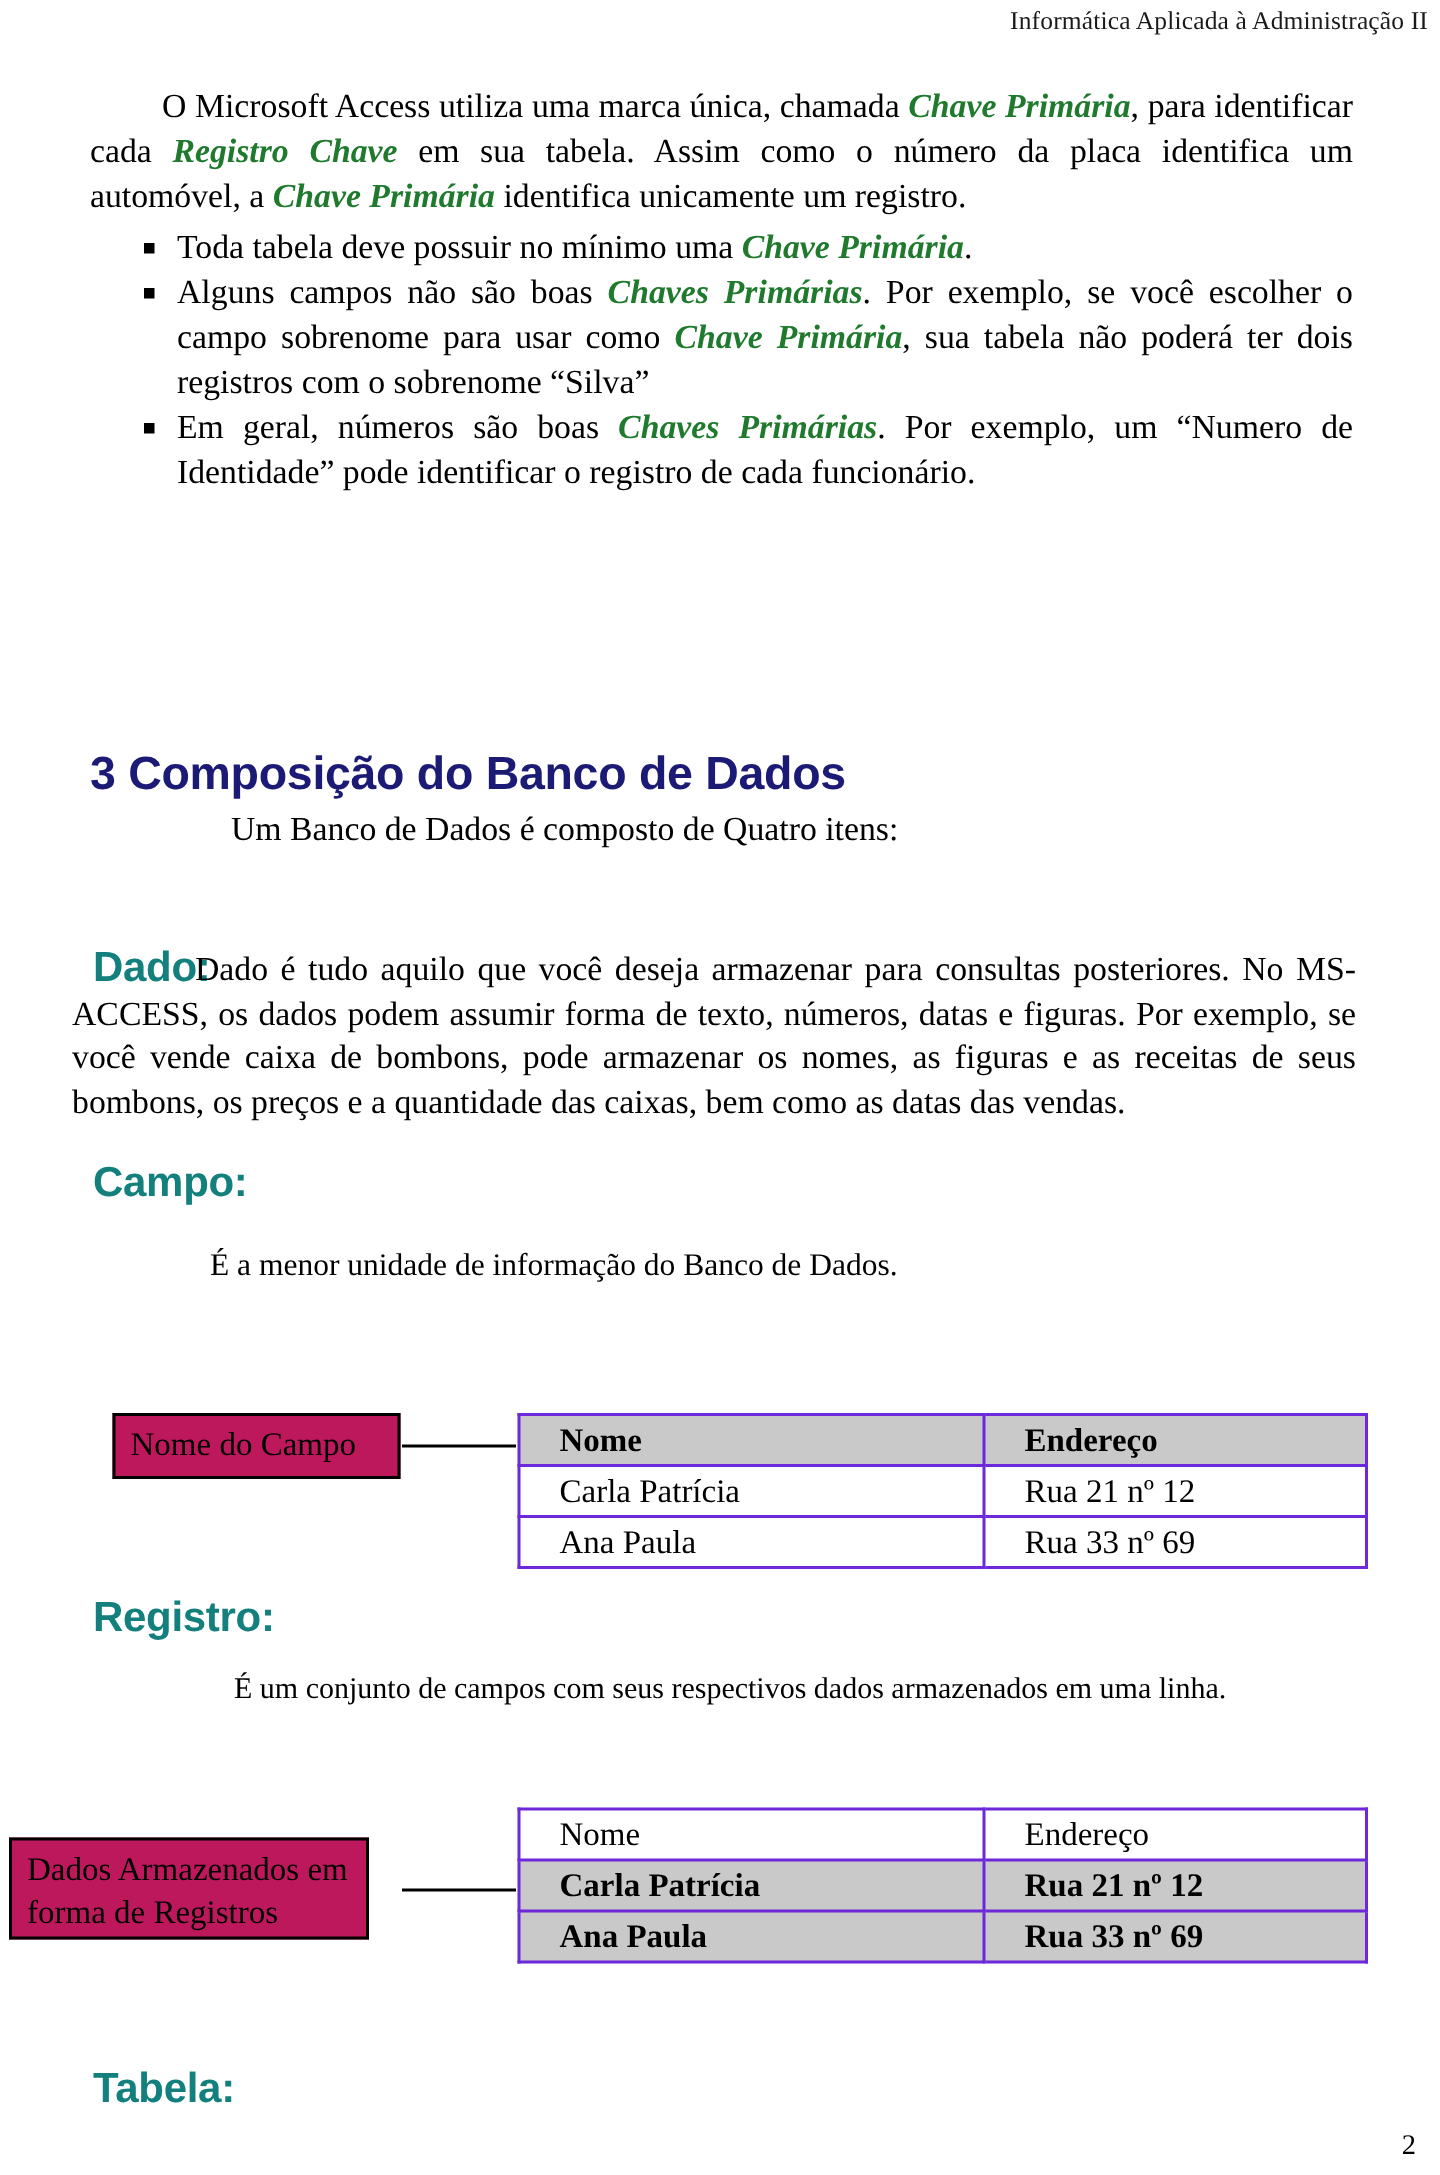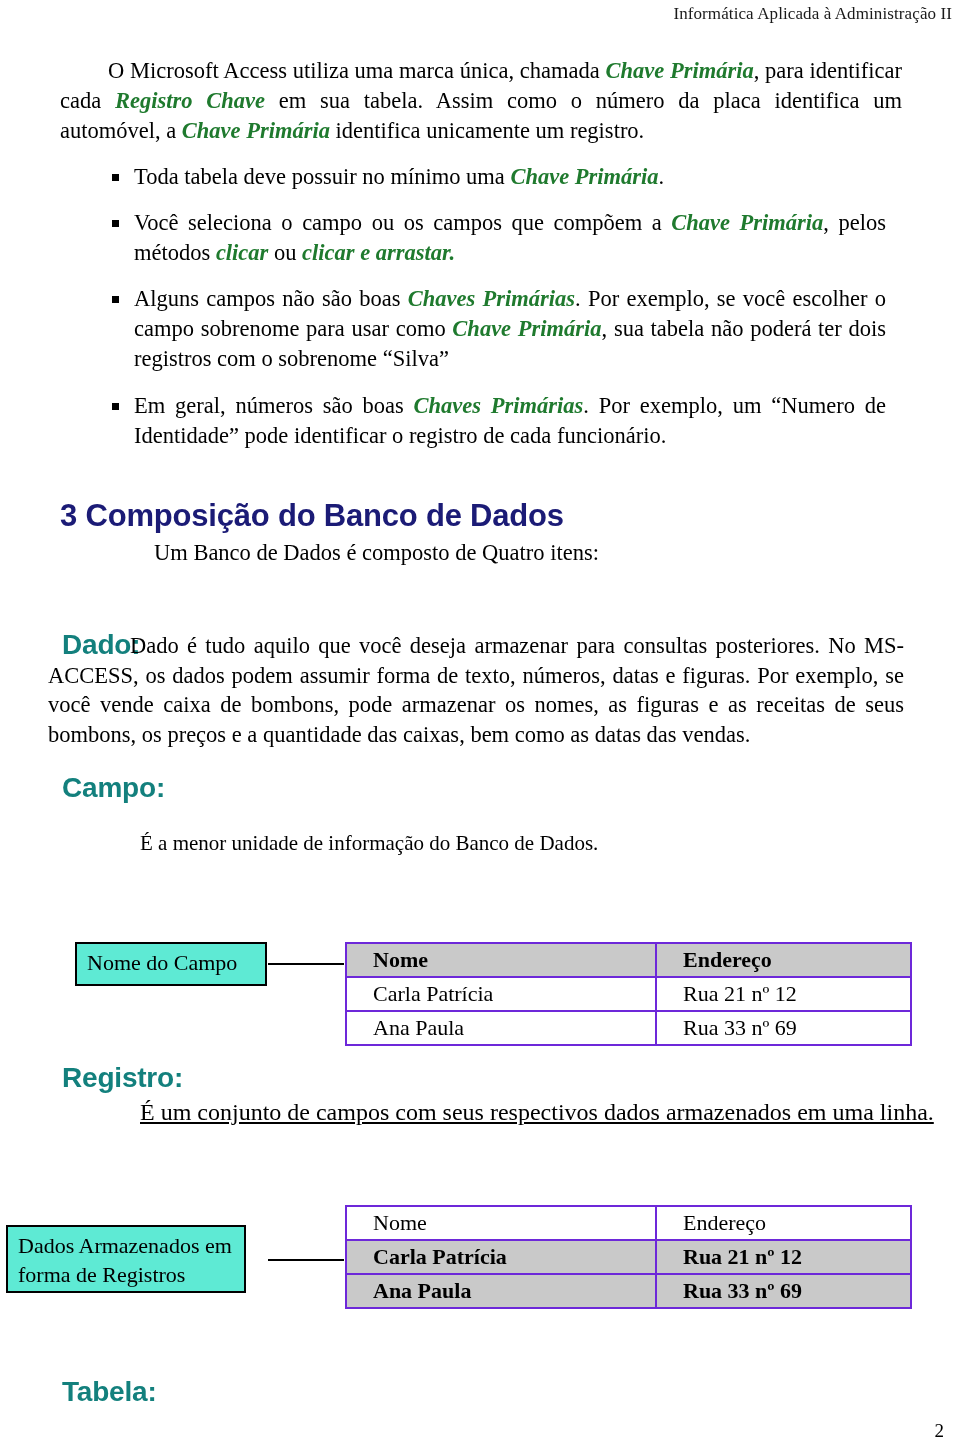--- a/index.html
+++ b/index.html
@@ -53,21 +53,21 @@
 
   
   ul.bullets {
     list-style: none;
     margin: 4px 0 0 0;
     padding: 0;
   }
   ul.bullets > li {
     position: relative;
     padding-left: 58px;
-    margin: 16px;
+    margin: 0;
     font-size: 22.5px;
     line-height: 1.34;
     text-align: justify;
   }
   ul.bullets > li::before {
     content: "";
     position: absolute;
     left: 36px;
     top: 12px;
     width: 7px;
@@ -124,21 +124,21 @@
   #table-fields tr.head td { background: #c9c9c9; font-weight: bold; }
   #table-fields tr.body td { background: #ffffff; font-weight: normal; }
 
   
   #table-records tr.head td { background: #ffffff; font-weight: normal; }
   #table-records tr.body td { background: #c9c9c9; font-weight: bold; }
 
   
   .callout {
     border: 2px solid #000;
-    background: #5eead4;
+    background: #be185d;
     font-family: "Liberation Serif", "DejaVu Serif", serif;
     font-size: 22px;
     line-height: 1.3;
     padding: 5px 8px 2px 10px;
     box-sizing: border-box;
   }
   .connector {
     position: absolute;
     height: 0;
     border-top: 2px solid #000;
@@ -160,21 +160,20 @@
 <div class="doc-header">Informática Aplicada à Administração II</div>
 
 <div class="content">
 
   <p class="para"><span>O Microsoft Access utiliza uma marca única, chamada </span><span class="green">Chave Primária</span><span>, para identificar cada </span><span class="green">Registro Chave</span><span> em sua tabela. Assim como o número da placa identifica um automóvel, a </span><span class="green">Chave Primária</span><span> identifica unicamente um registro.</span></p>
 
   <ul class="bullets">
 
     <li><span>Toda tabela deve possuir no mínimo uma </span><span class="green">Chave Primária</span><span>.</span></li>
 
-    <li><span>Você seleciona o campo ou os campos que compõem a </span><span class="green">Chave Primária</span><span>, pelos métodos </span><span class="green">clicar</span><span> ou </span><span class="green">clicar e arrastar.</span></li>
 
     <li><span>Alguns campos não são boas </span><span class="green">Chaves Primárias</span><span>. Por exemplo, se você escolher o campo sobrenome para usar como </span><span class="green">Chave Primária</span><span>, sua tabela não poderá ter dois registros com o sobrenome “Silva”</span></li>
 
     <li><span>Em geral, números são boas </span><span class="green">Chaves Primárias</span><span>. Por exemplo, um “Numero de Identidade” pode identificar o registro de cada funcionário.</span></li>
 
   </ul>
 </div>
 
 <h2 class="section-heading abs" style="top:498px; left:60px;">3 Composição do Banco de Dados</h2>
 
@@ -209,21 +208,21 @@
     </tr>
     <tr class="body">
       <td>Ana Paula</td>
       <td>Rua 33 nº 69</td>
     </tr>
   </tbody>
 </table>
 
 <h3 class="sub-heading abs" style="top:1062px; left:62px;">Registro:</h3>
 
-<p class="abs" style="top:1097px; left:140px; width:800px; margin:0; font-size:24px; line-height:1.3;text-decoration:underline;">É um conjunto de campos com seus respectivos dados armazenados em uma linha.</p>
+<p class="abs" style="top:1097px; left:140px; width:800px; margin:16px; font-size:20px; line-height:1.3;">É um conjunto de campos com seus respectivos dados armazenados em uma linha.</p>
 
 <div class="callout abs" style="top:1225px; left:6px; width:240px; height:68px;">
   <div>Dados Armazenados em</div>
   <div>forma de Registros</div>
 </div>
 <div class="connector" style="top:1259px; left:268px; width:76px;"></div>
 
 <table class="data-table abs" id="table-records" style="top:1205px; left:345px;">
   <colgroup>
       <col class="c-name">

